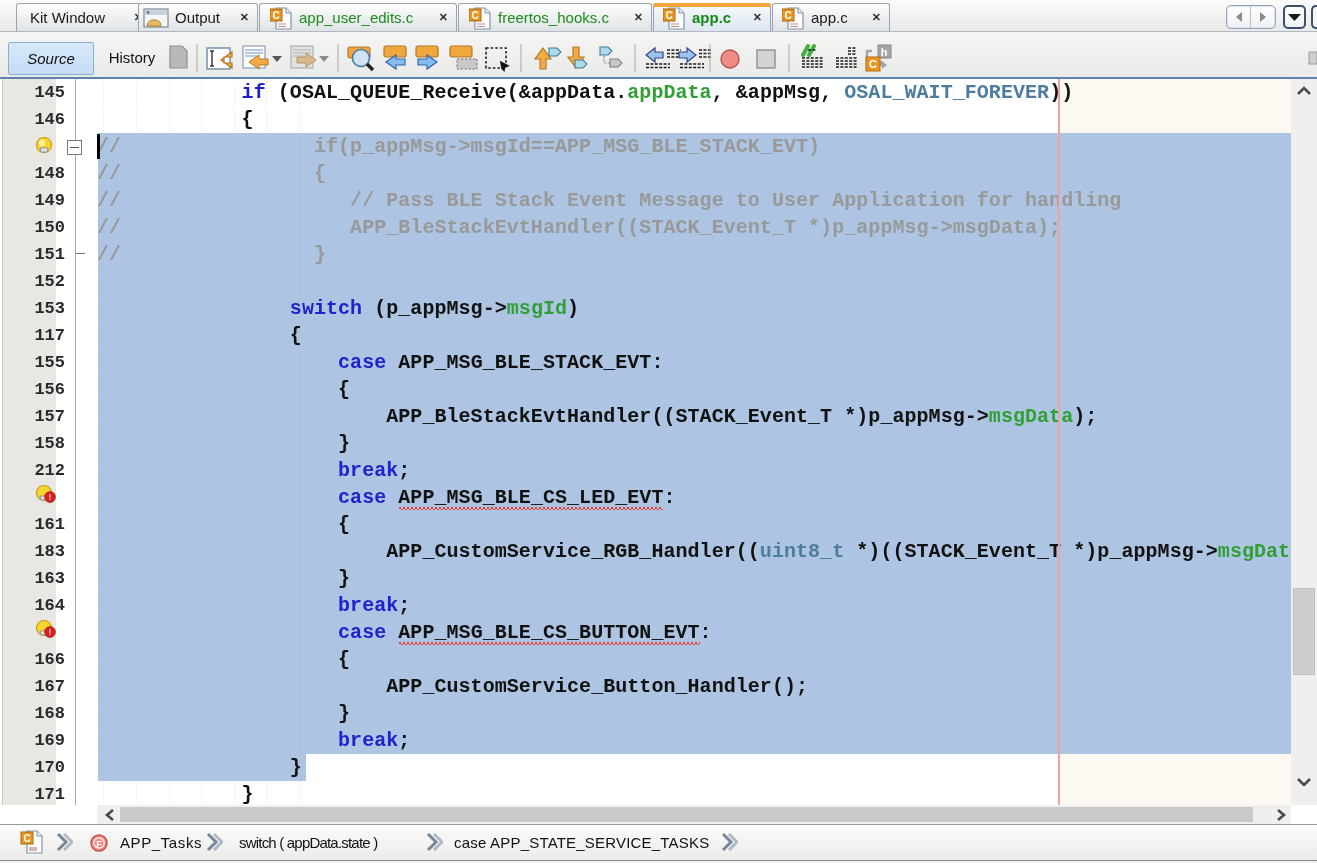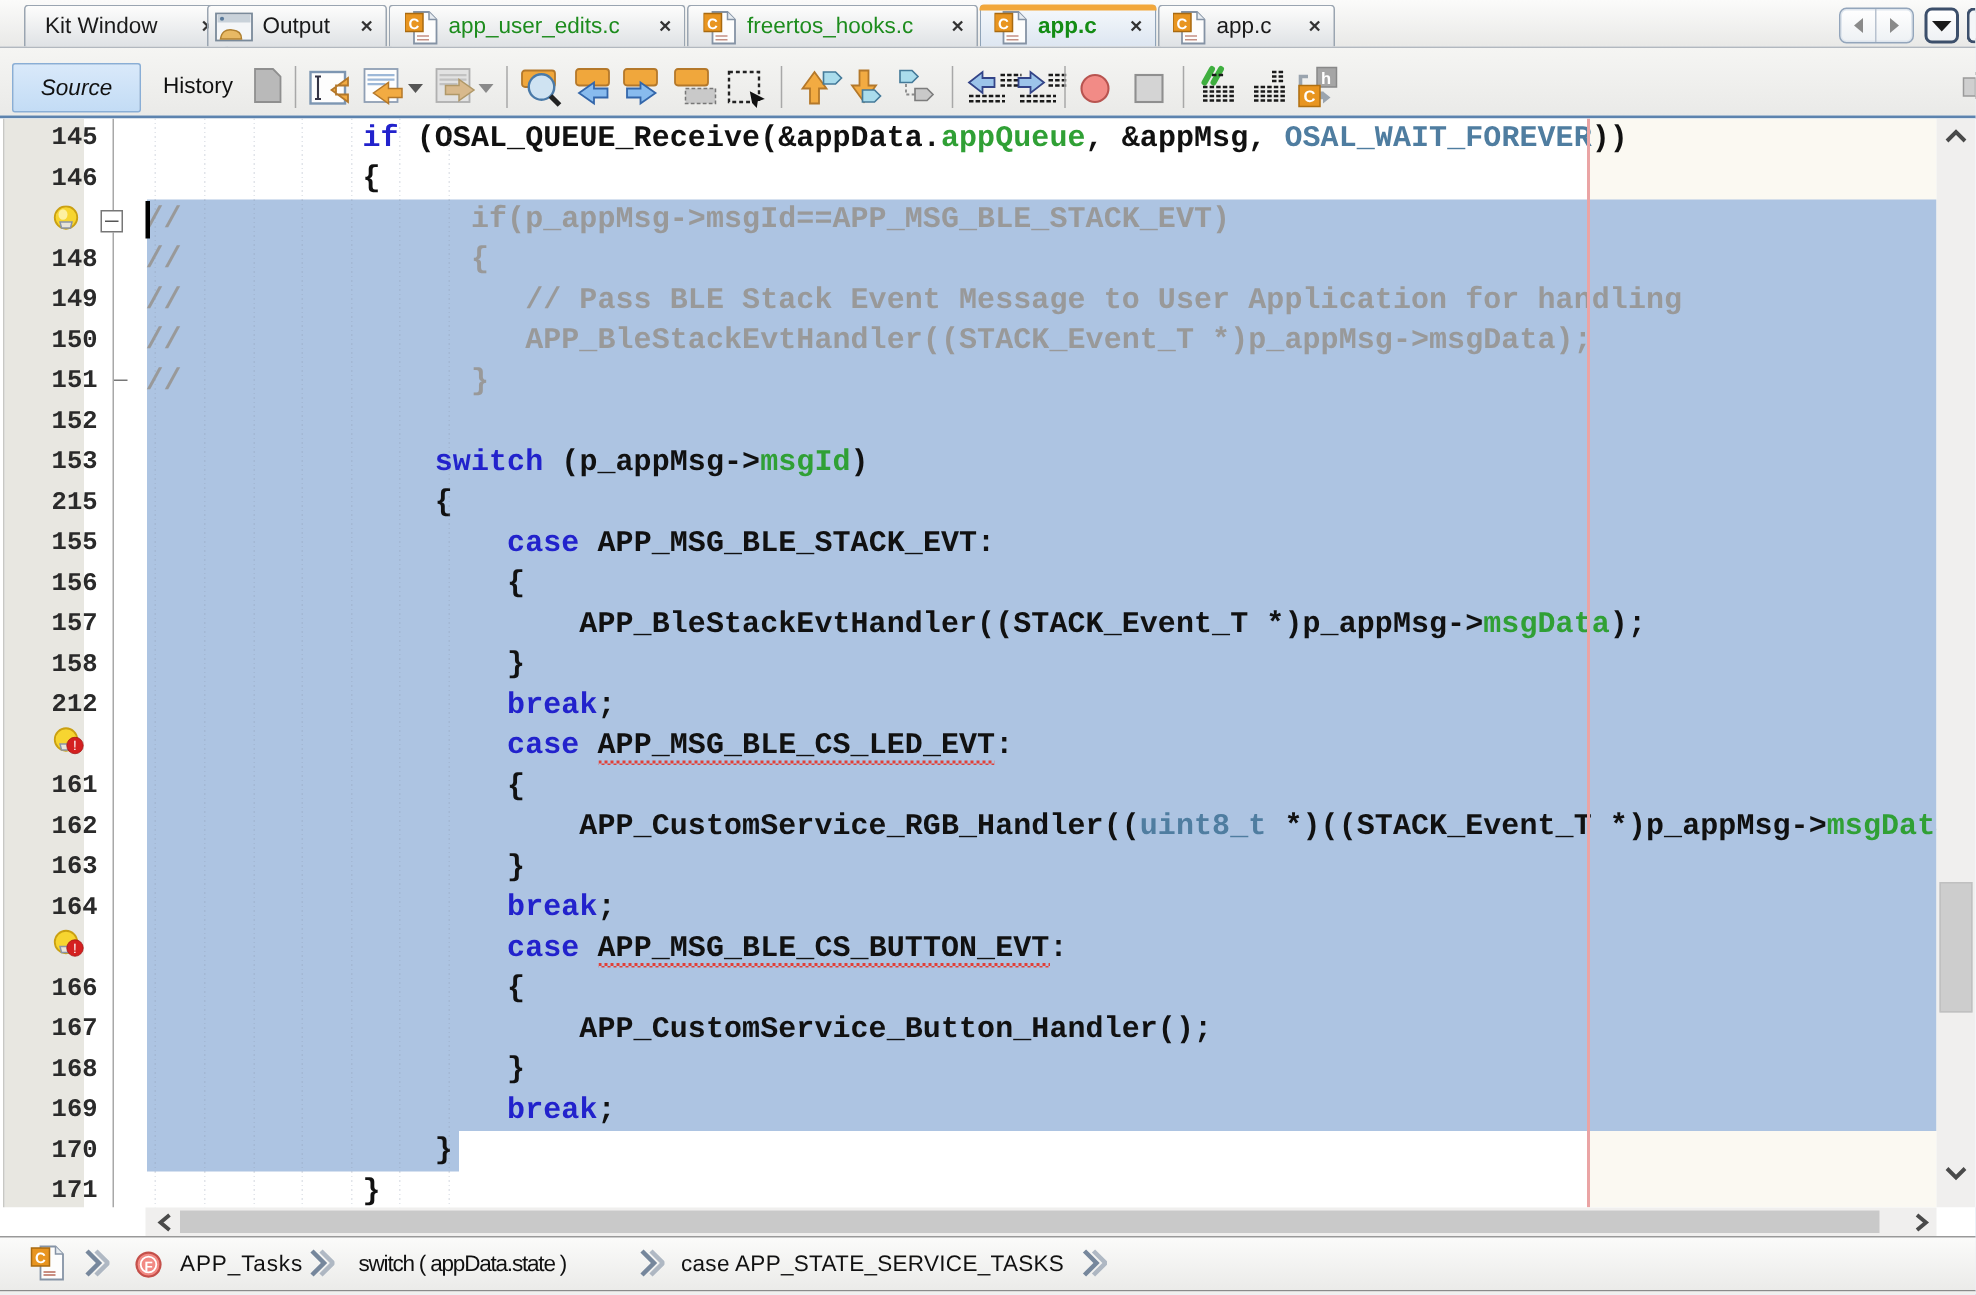--- a/index.html
+++ b/index.html
@@ -244,40 +244,40 @@
     <div class="abs" id="gutter">
       <div>145</div>
         <div>146</div>
         <div class="iconrow" id="g147"></div>
         <div>148</div>
         <div>149</div>
         <div>150</div>
         <div>151</div>
         <div>152</div>
         <div>153</div>
-        <div>215</div>
+        <div>117</div>
         <div>155</div>
         <div>156</div>
         <div>157</div>
         <div>158</div>
         <div>212</div>
         <div class="iconrow" id="g160"></div>
         <div>161</div>
-        <div>162</div>
+        <div>183</div>
         <div>163</div>
         <div>164</div>
         <div class="iconrow" id="g165"></div>
         <div>166</div>
         <div>167</div>
         <div>168</div>
         <div>169</div>
         <div>170</div>
         <div>171</div>
     </div>
-    <div class="abs" id="code"><span class="kw">            if</span> (OSAL_QUEUE_Receive(&amp;appData.<span class="fld">appQueue</span>, &amp;appMsg, <span class="mac">OSAL_WAIT_FOREVER</span>))
+    <div class="abs" id="code"><span class="kw">            if</span> (OSAL_QUEUE_Receive(&amp;appData.<span class="fld">appData</span>, &amp;appMsg, <span class="mac">OSAL_WAIT_FOREVER</span>))
             {
 <span class="cmt">//                if(p_appMsg-&gt;msgId==APP_MSG_BLE_STACK_EVT)</span>
 <span class="cmt">//                {</span>
 <span class="cmt">//                   // Pass BLE Stack Event Message to User Application for handling</span>
 <span class="cmt">//                   APP_BleStackEvtHandler((STACK_Event_T *)p_appMsg-&gt;msgData);</span>
 <span class="cmt">//                }</span>
 
                 <span class="kw">switch</span> (p_appMsg-&gt;<span class="fld">msgId</span>)
                 {
                     <span class="kw">case</span> APP_MSG_BLE_STACK_EVT:

